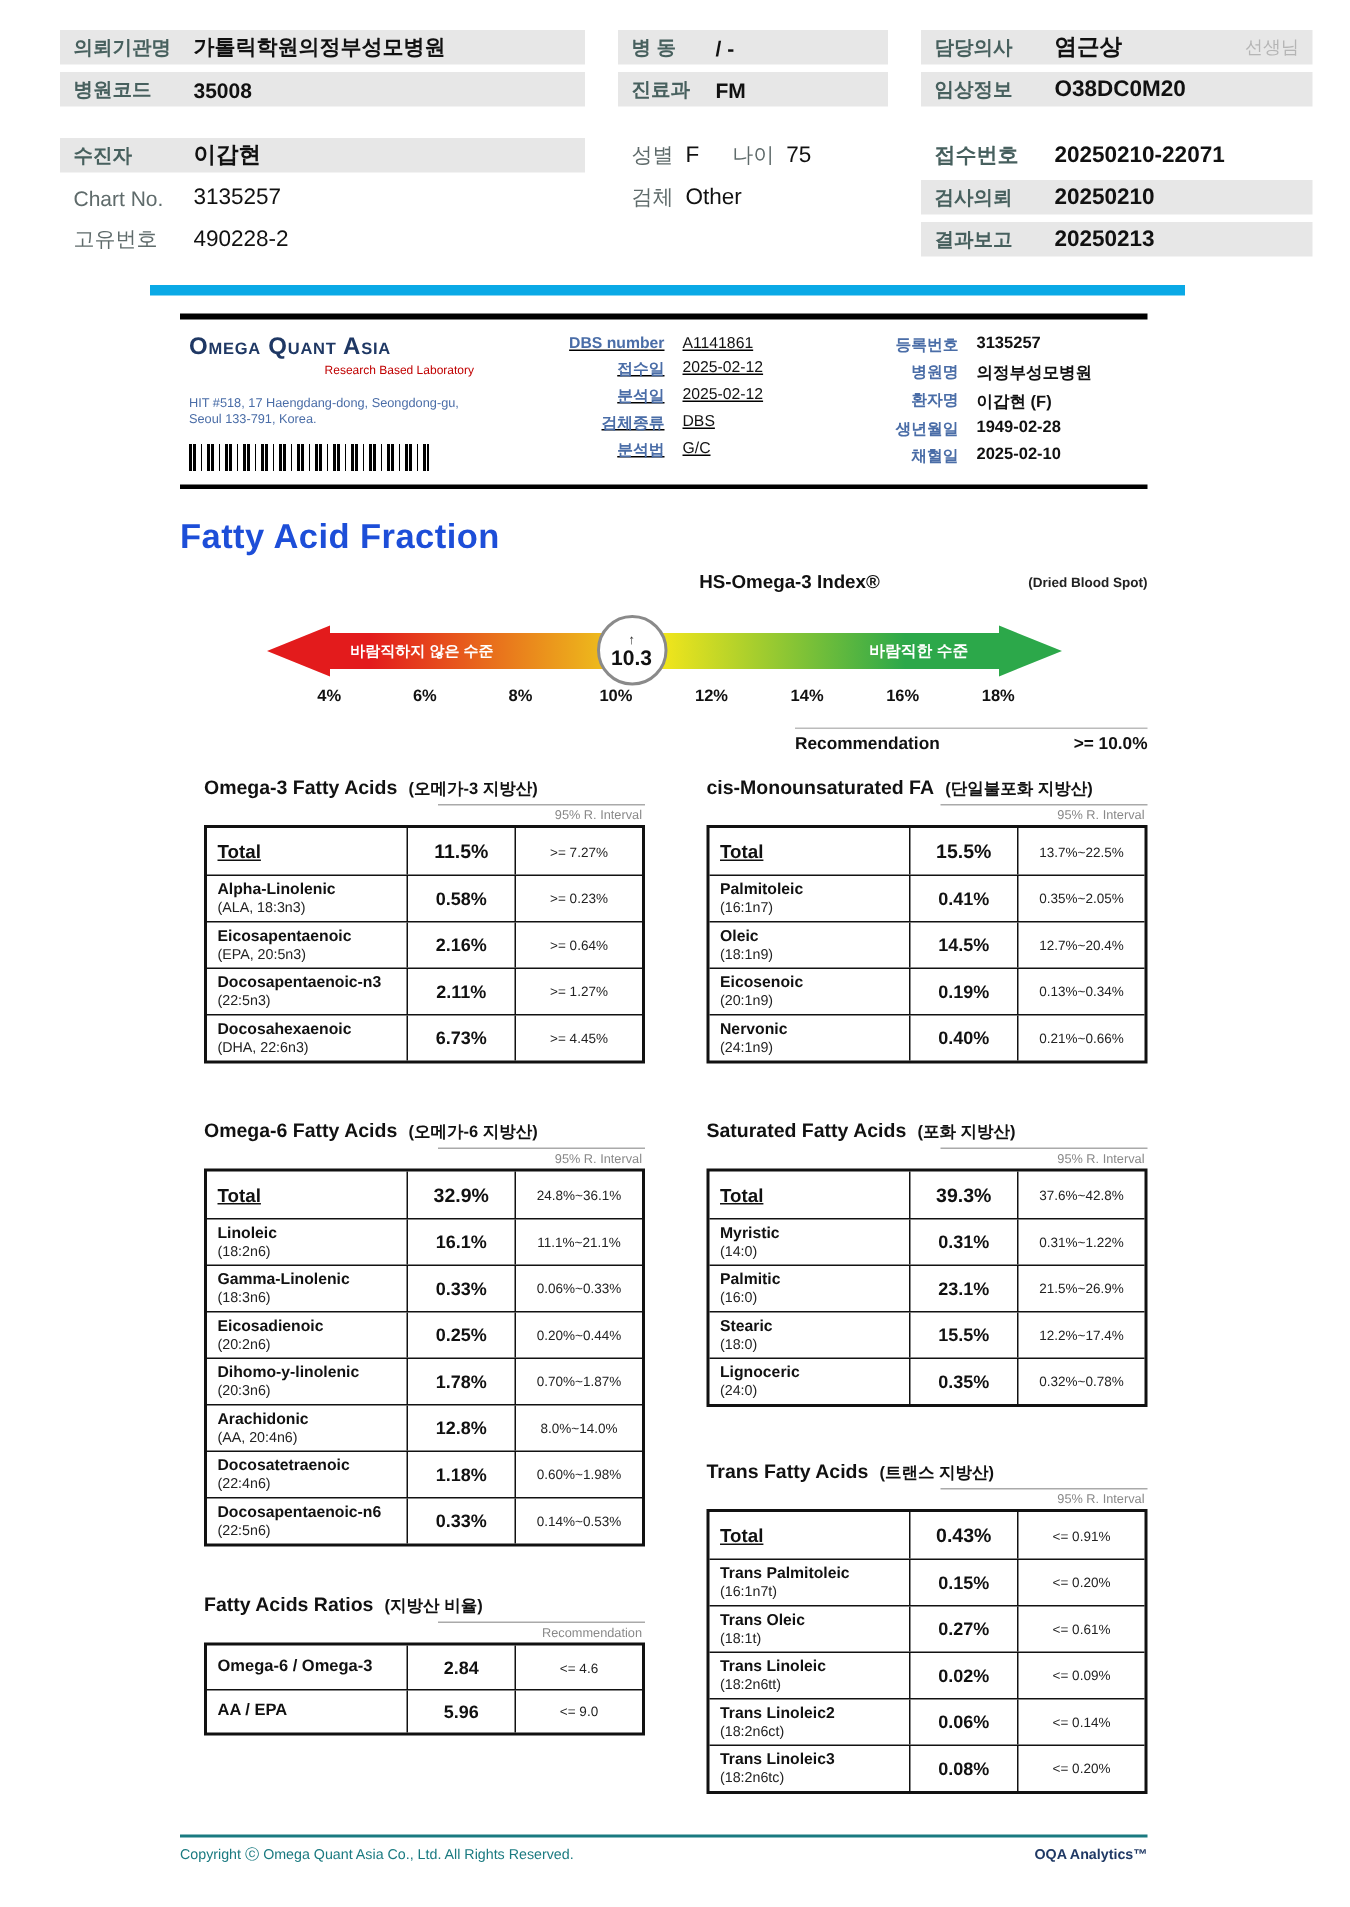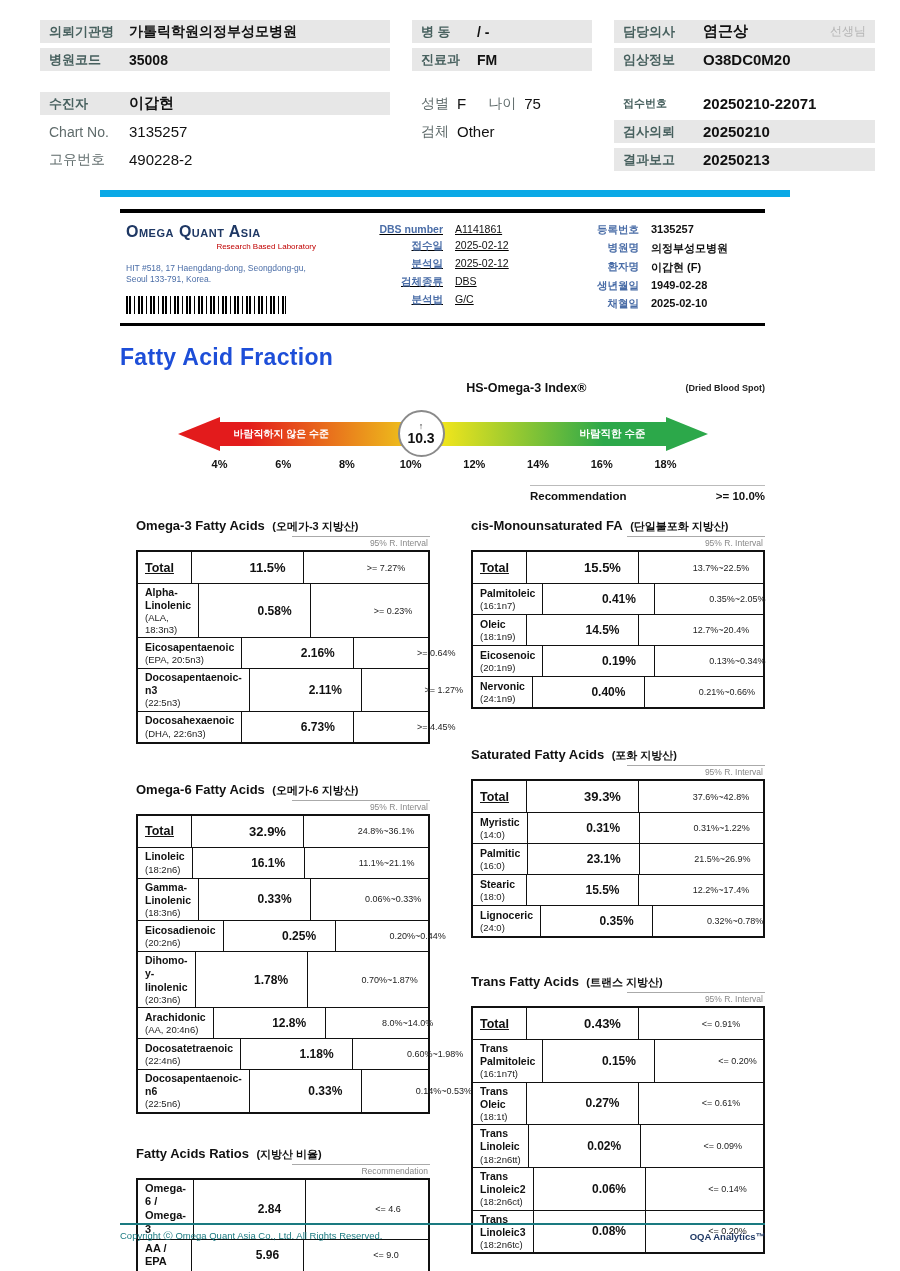--- a/index.html
+++ b/index.html
@@ -74,21 +74,21 @@
   
   .tables { display:flex; gap:25px; margin-top:14px; }
   .tcol { width:310px; }
   .tbl-block { margin-bottom:0;padding-left:16px; }
   .tbl-head { margin-bottom:0; }
   .tbl-title { font-size:13px; font-weight:bold; color:#111; }
   .tbl-title-kr { font-size:11px; font-weight:bold; color:#111; margin-left:3px; }
   .interval-head { width:47%; margin-left:auto; border-top:1px solid #aaa; text-align:right;
     font-size:8.5px; color:#888; padding:1px 2px 2px 0; margin-top:2px; }
   .t-table { border:2px solid #111; background:#fff; }
-  .t-row { display:flex;gap:40px; }
+  .t-row { display:flex; }
   .t-table > .t-row + .t-row, .t-table > .t-row:nth-of-type(n+2) { border-top:1px solid #111; }
   .t-table > .t-row:first-of-type { border-top:none; }
   .t-name { flex:1; display:flex; flex-direction:column; justify-content:center; padding:2px 7px; border-right:1px solid #111; }
   .t-val { flex:0 0 72px; display:flex; align-items:center; justify-content:center;
     border-right:1px solid #111; font-weight:bold; font-size:12px; color:#111; }
   .t-int { flex:0 0 84px; display:flex; align-items:center; justify-content:center; font-size:9px; color:#222; }
   .total-row { min-height:27px; }
   .total-row .t-val { font-size:13px; }
   .total-name { font-size:12.5px; font-weight:bold; text-decoration:underline; color:#111; }
   .t-row { min-height:31px; }
@@ -162,21 +162,21 @@
         <span class="ilbl">담당의사</span>
         <span class="ival" style="font-weight:bold;font-size:15px;">염근상</span>
         <span class="suffix">선생님</span>
       </div>
       <div class="ibar">
         <span class="ilbl">임상정보</span>
         <span class="ival" style="font-size:15px;">O38DC0M20</span>
       </div>
       <div class="isp"></div>
       <div class="iplain">
-        <span class="ilbl" style="color:#47605e;font-weight:bold;font-size:11px;">접수번호</span>
+        <span class="ilbl" style="color:#47605e;font-weight:bold;font-size:14px;">접수번호</span>
         <span class="ival" style="font-weight:600;font-size:15px;">20250210-22071</span>
       </div>
       <div class="ibar">
         <span class="ilbl">검사의뢰</span>
         <span class="ival" style="font-size:15px;">20250210</span>
       </div>
       <div class="ibar">
         <span class="ilbl">결과보고</span>
         <span class="ival" style="font-size:15px;">20250213</span>
       </div>

